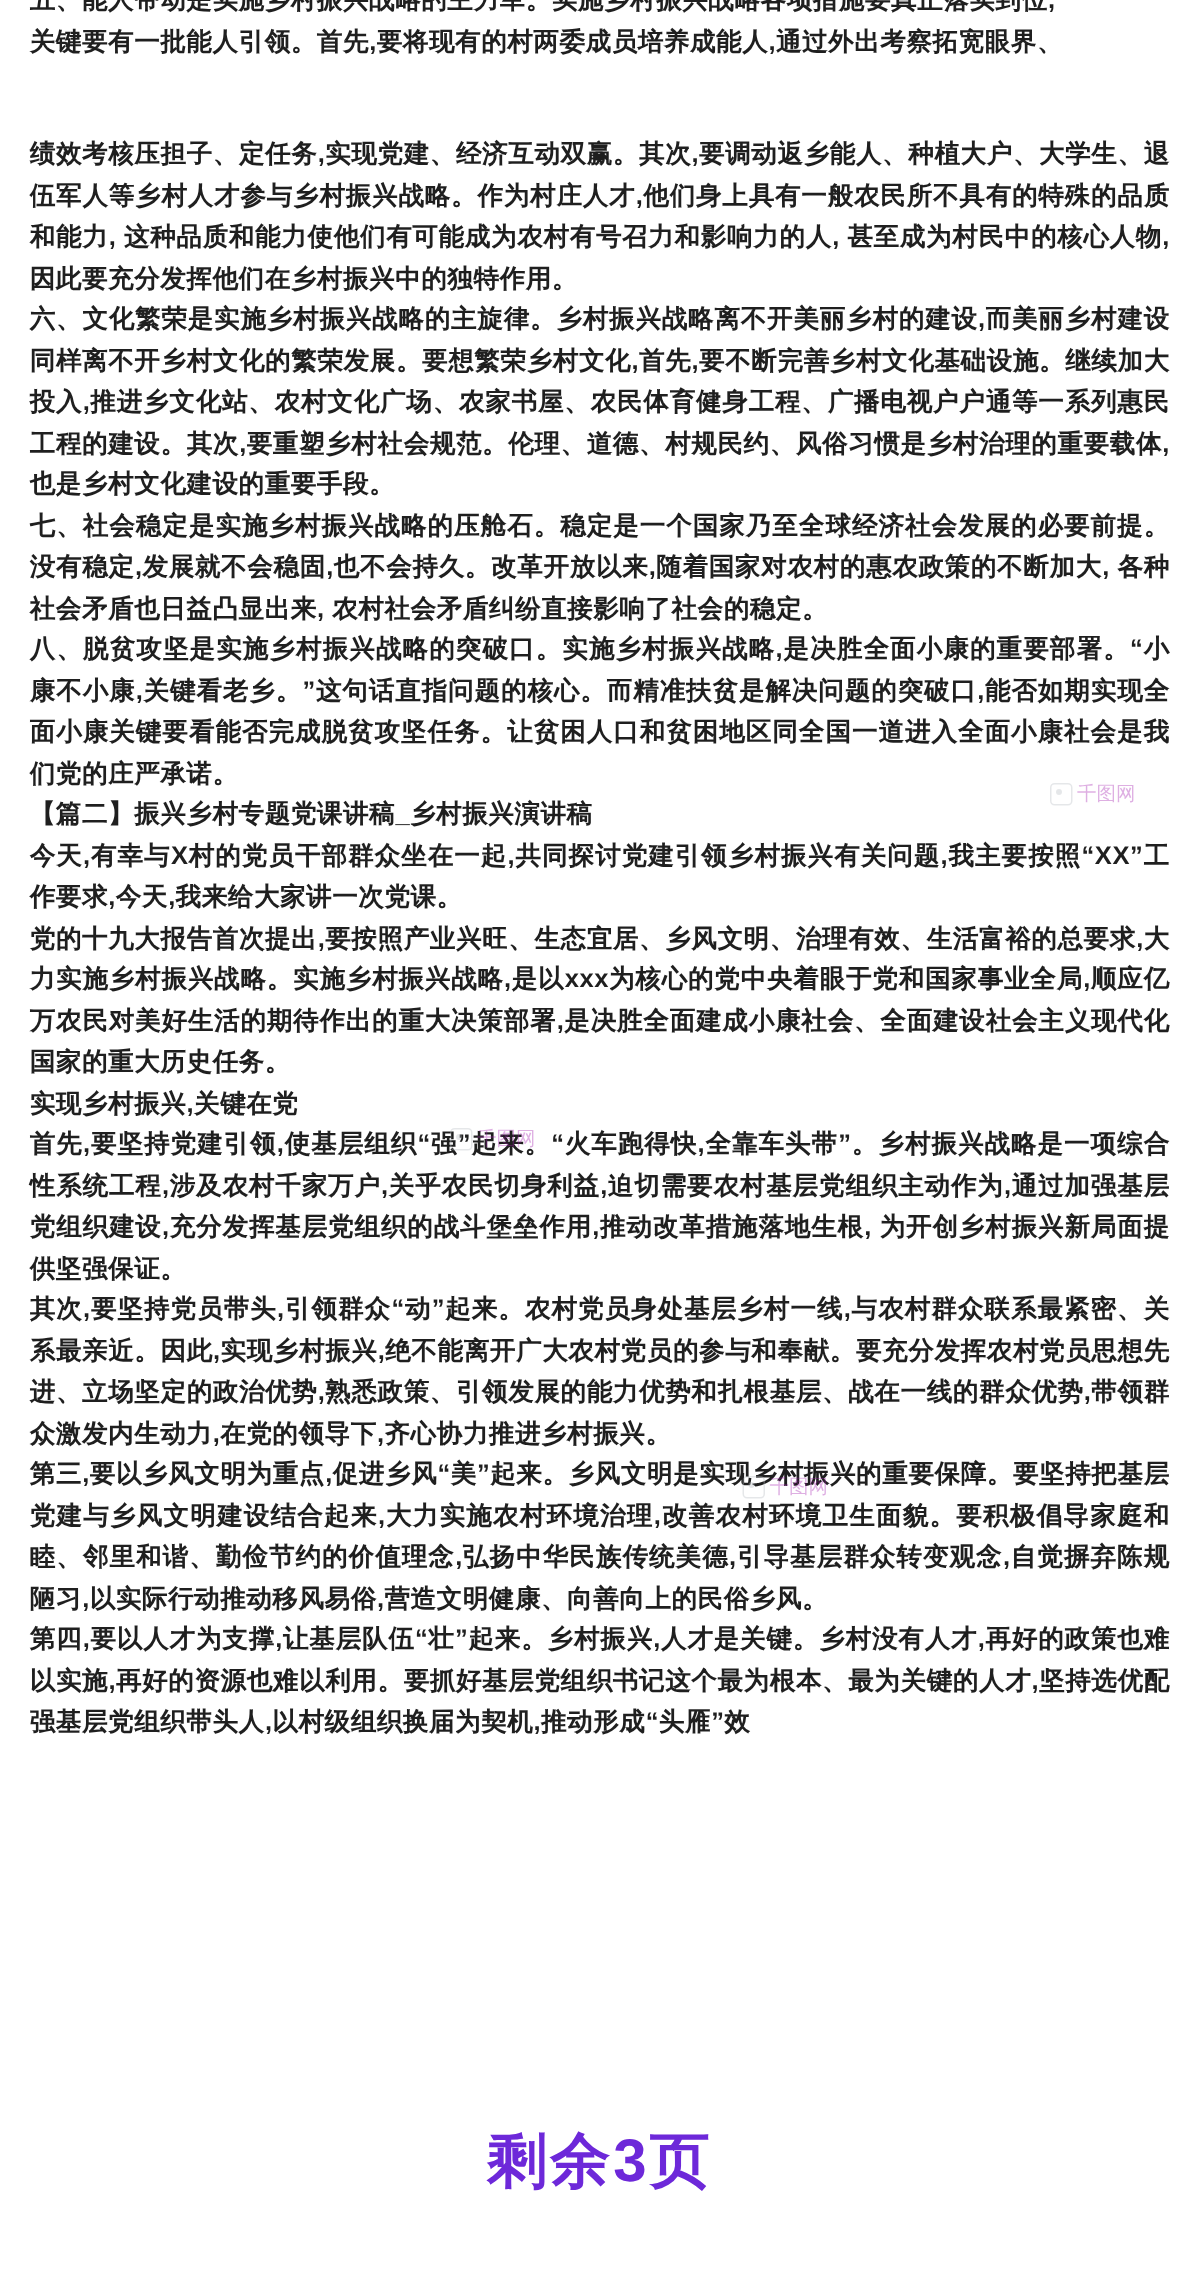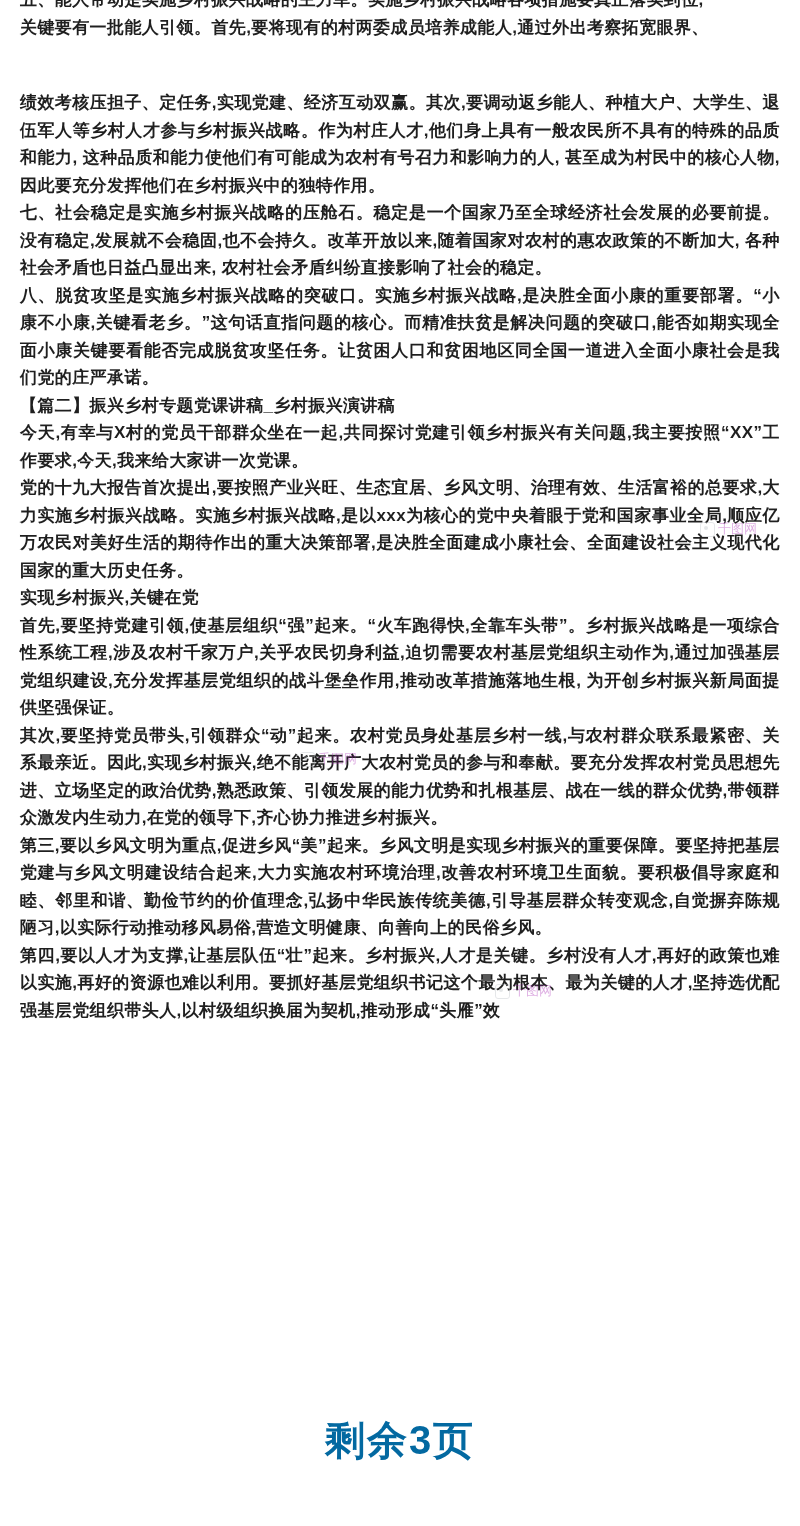--- a/index.html
+++ b/index.html
@@ -69,31 +69,32 @@
     position: absolute;
     left: 0;
     right: 0;
     bottom: 58px;
     display: flex;
     justify-content: center;
     align-items: baseline;
     gap: 28px;
     font-size: 40px;
     font-weight: 700;
-    color: #0369a1;
+    color: #6d28d9;
     letter-spacing: 2px;
   }
 </style>
 </head>
 <body>
 
 <div class="page">
   <p class="doc-para clipped-top">五、能人带动是实施乡村振兴战略的主力军。实施乡村振兴战略各项措施要真正落实到位,</p>
   <p class="doc-para page-gap">关键要有一批能人引领。首先,要将现有的村两委成员培养成能人,通过外出考察拓宽眼界、</p>
   <p class="doc-para">绩效考核压担子、定任务,实现党建、经济互动双赢。其次,要调动返乡能人、种植大户、大学生、退伍军人等乡村人才参与乡村振兴战略。作为村庄人才,他们身上具有一般农民所不具有的特殊的品质和能力, 这种品质和能力使他们有可能成为农村有号召力和影响力的人, 甚至成为村民中的核心人物, 因此要充分发挥他们在乡村振兴中的独特作用。</p>
+  <p class="doc-para">六、文化繁荣是实施乡村振兴战略的主旋律。乡村振兴战略离不开美丽乡村的建设,而美丽乡村建设同样离不开乡村文化的繁荣发展。要想繁荣乡村文化,首先,要不断完善乡村文化基础设施。继续加大投入,推进乡文化站、农村文化广场、农家书屋、农民体育健身工程、广播电视户户通等一系列惠民工程的建设。其次,要重塑乡村社会规范。伦理、道德、村规民约、风俗习惯是乡村治理的重要载体, 也是乡村文化建设的重要手段。</p>
   <p class="doc-para">七、社会稳定是实施乡村振兴战略的压舱石。稳定是一个国家乃至全球经济社会发展的必要前提。没有稳定,发展就不会稳固,也不会持久。改革开放以来,随着国家对农村的惠农政策的不断加大, 各种社会矛盾也日益凸显出来, 农村社会矛盾纠纷直接影响了社会的稳定。</p>
   <p class="doc-para">八、脱贫攻坚是实施乡村振兴战略的突破口。实施乡村振兴战略,是决胜全面小康的重要部署。“小康不小康,关键看老乡。”这句话直指问题的核心。而精准扶贫是解决问题的突破口,能否如期实现全面小康关键要看能否完成脱贫攻坚任务。让贫困人口和贫困地区同全国一道进入全面小康社会是我们党的庄严承诺。</p>
   <p class="doc-para">【篇二】振兴乡村专题党课讲稿_乡村振兴演讲稿</p>
   <p class="doc-para">今天,有幸与X村的党员干部群众坐在一起,共同探讨党建引领乡村振兴有关问题,我主要按照“XX”工作要求,今天,我来给大家讲一次党课。</p>
   <p class="doc-para">党的十九大报告首次提出,要按照产业兴旺、生态宜居、乡风文明、治理有效、生活富裕的总要求,大力实施乡村振兴战略。实施乡村振兴战略,是以xxx为核心的党中央着眼于党和国家事业全局,顺应亿万农民对美好生活的期待作出的重大决策部署,是决胜全面建成小康社会、全面建设社会主义现代化国家的重大历史任务。</p>
   <p class="doc-para">实现乡村振兴,关键在党</p>
   <p class="doc-para">首先,要坚持党建引领,使基层组织“强”起来。“火车跑得快,全靠车头带”。乡村振兴战略是一项综合性系统工程,涉及农村千家万户,关乎农民切身利益,迫切需要农村基层党组织主动作为,通过加强基层党组织建设,充分发挥基层党组织的战斗堡垒作用,推动改革措施落地生根, 为开创乡村振兴新局面提供坚强保证。</p>
   <p class="doc-para">其次,要坚持党员带头,引领群众“动”起来。农村党员身处基层乡村一线,与农村群众联系最紧密、关系最亲近。因此,实现乡村振兴,绝不能离开广大农村党员的参与和奉献。要充分发挥农村党员思想先进、立场坚定的政治优势,熟悉政策、引领发展的能力优势和扎根基层、战在一线的群众优势,带领群众激发内生动力,在党的领导下,齐心协力推进乡村振兴。</p>
   <p class="doc-para">第三,要以乡风文明为重点,促进乡风“美”起来。乡风文明是实现乡村振兴的重要保障。要坚持把基层党建与乡风文明建设结合起来,大力实施农村环境治理,改善农村环境卫生面貌。要积极倡导家庭和睦、邻里和谐、勤俭节约的价值理念,弘扬中华民族传统美德,引导基层群众转变观念,自觉摒弃陈规陋习,以实际行动推动移风易俗,营造文明健康、向善向上的民俗乡风。</p>
   <p class="doc-para">第四,要以人才为支撑,让基层队伍“壮”起来。乡村振兴,人才是关键。乡村没有人才,再好的政策也难以实施,再好的资源也难以利用。要抓好基层党组织书记这个最为根本、最为关键的人才,坚持选优配强基层党组织带头人,以村级组织换届为契机,推动形成“头雁”效</p>

